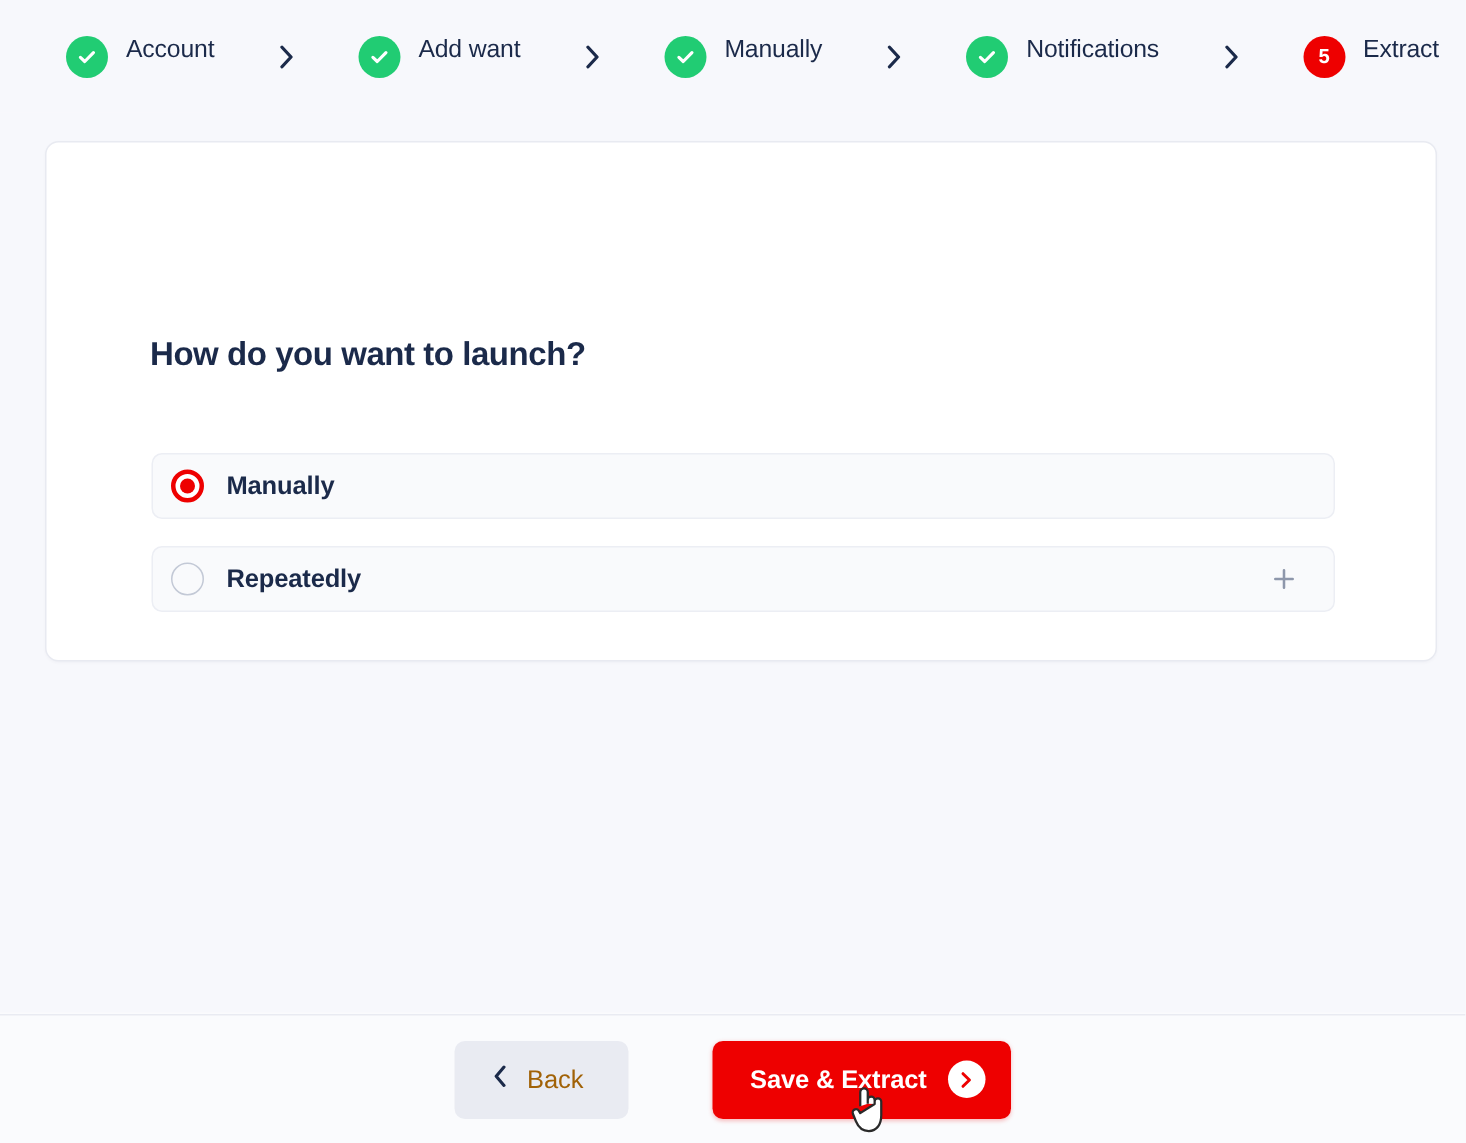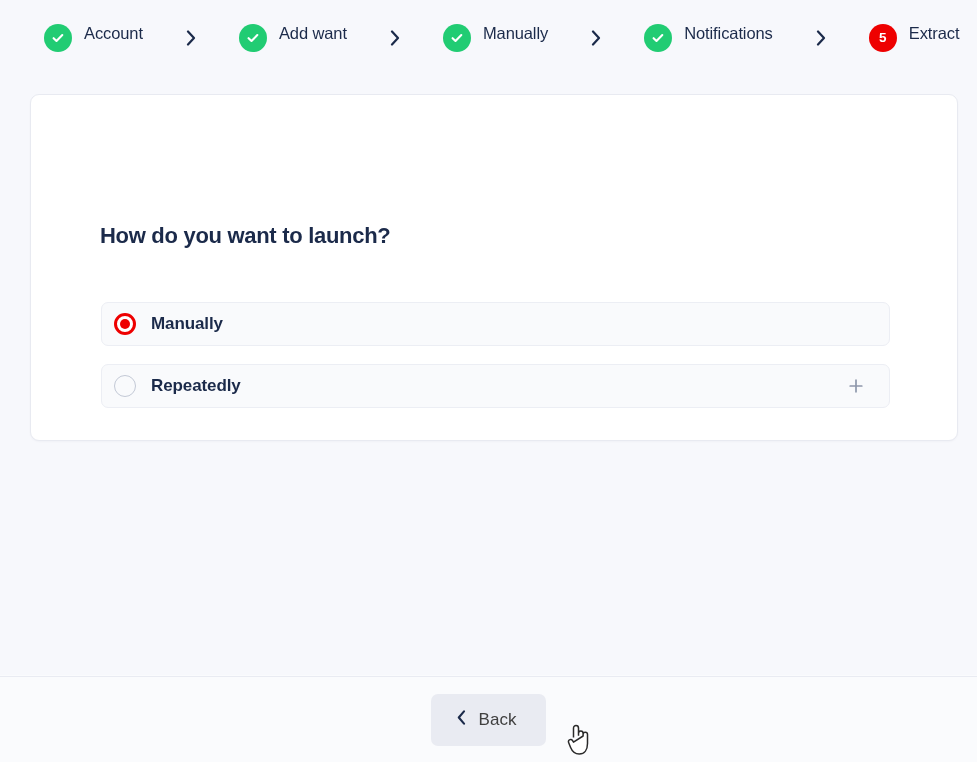--- a/index.html
+++ b/index.html
@@ -188,21 +188,21 @@
   .btn {
     display: flex;
     align-items: center;
     border: none;
     cursor: pointer;
     font-family: "Liberation Sans", sans-serif;
   }
 
   .btn-back {
     background: #e9ebf2;
-    color: #404040;
+    color: #a16207;
     border-radius: 7px;
     height: 52px;
     padding: 0 30px 0 26px;
     gap: 13px;
     font-size: 17px;
     font-weight: 500;
   }
 
   .btn-primary {
     background: #ee0000;
@@ -342,20 +342,28 @@
 
   <button class="btn btn-back">
     <span>
       <svg width="9" height="15" viewBox="0 0 9 15">
           <path d="M7 1.4 L1.8 7.5 L7 13.6" stroke="#1b2a4a" stroke-width="2.1" fill="none" stroke-linecap="round" stroke-linejoin="round"></path>
         </svg>
     </span>
     <span>Back</span>
   </button>
 
+  <button class="btn btn-primary">
+    <span>Save &amp; Extract</span>
+    <span class="btn-arrow-circle">
+      <svg width="12" height="12" viewBox="0 0 12 12">
+          <path d="M4 1.8 L8.3 6 L4 10.2" stroke="#ee0000" stroke-width="2" fill="none" stroke-linecap="round" stroke-linejoin="round"></path>
+        </svg>
+    </span>
+  </button>
 
 </div>
 
 <div class="cursor">
   <svg width="26" height="34" viewBox="0 0 26 34">
     <path d="M7.5 14.5 V5.2 C7.5 3.7 8.6 2.6 10 2.6 C11.4 2.6 12.5 3.7 12.5 5.2 V12.8
              M12.5 12.8 V10.4 C12.5 9.1 13.5 8.1 14.8 8.1 C16.1 8.1 17.1 9.1 17.1 10.4 V13
              M17.1 13 V11.4 C17.1 10.2 18.1 9.2 19.3 9.2 C20.5 9.2 21.5 10.2 21.5 11.4 V20.5
              C21.5 26.5 18.6 31 13.2 31 C8.6 31 6.2 28.4 4.6 24.5 L2.6 19.5
              C2.1 18.2 2.8 17 4 16.6 C5 16.3 6 16.7 6.6 17.6 L7.5 19.1 Z" fill="#ffffff" stroke="#2a2a2a" stroke-width="1.5" stroke-linejoin="round"></path>

